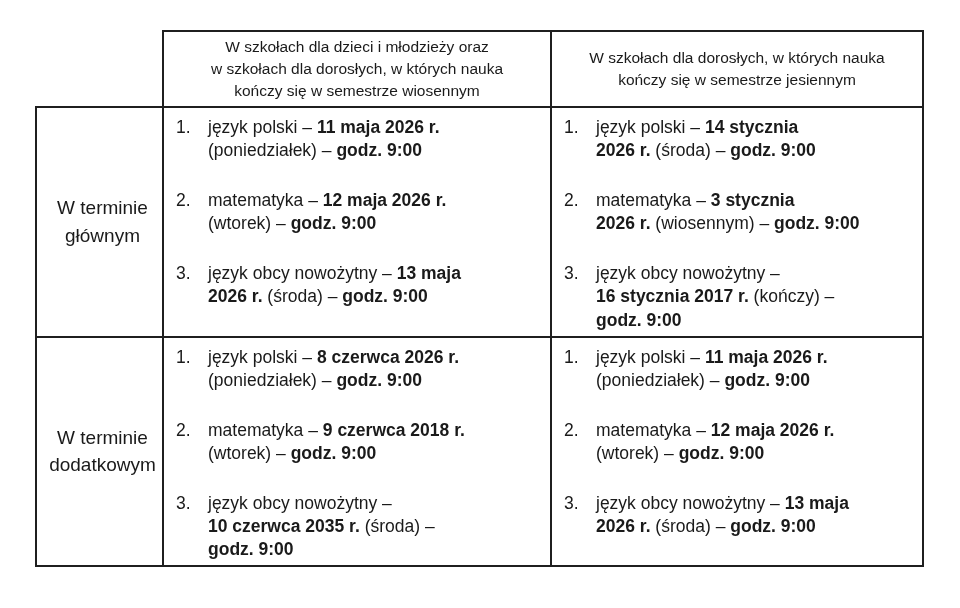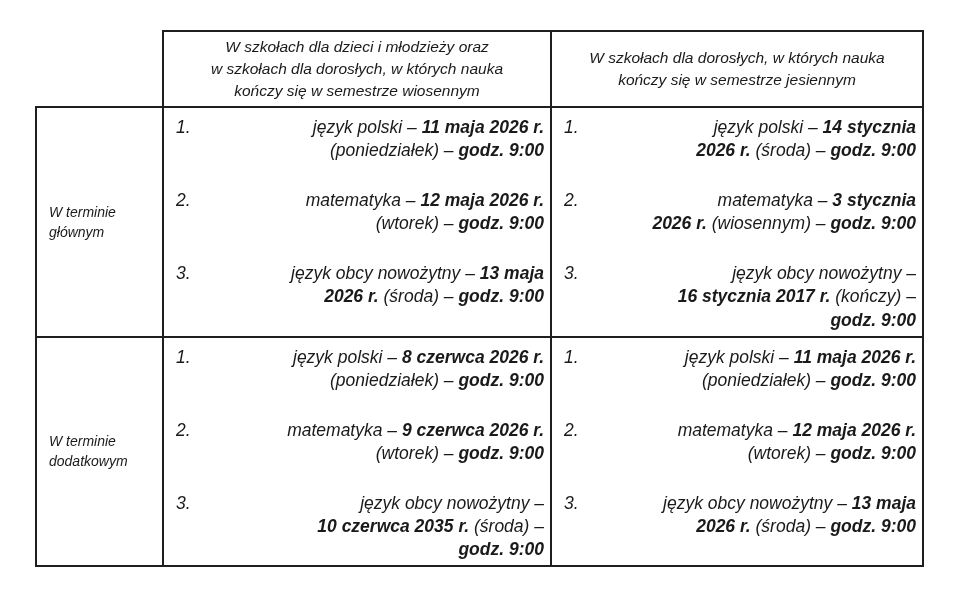--- a/index.html
+++ b/index.html
@@ -23,56 +23,56 @@
     font-variant: small-caps;
     letter-spacing: 0.4px;
     padding-left: 7px;
     white-space: nowrap;
   }
   table.schedule {
     border-collapse: collapse;
     table-layout: fixed;
     margin: 30px 0 4px 35px;
     width: 887px;
-    font-style: italic;
   }
   col.c1 { width: 127px; }
   col.c2 { width: 388px; }
   col.c3 { width: 372px; }
   td, th { border: 2px solid var(--border); }
   td.ghost { border: none; background: transparent; }
   tr.header-row { height: 70px; }
   th.hdr {
     font-weight: normal;
     font-size: 15.5px;
     line-height: 1.42;
     text-align: center;
     vertical-align: middle;
     padding: 4px 8px;
     white-space: pre-line;
   }
   tr.row-main { height: 220px; }
   tr.row-add  { height: 224px; }
   td.rowlabel {
-    font-size: 14px;
+    font-size: 19px;
     line-height: 1.45;
     vertical-align: middle;
     padding: 6px 6px 6px 12px;
     white-space: pre-line;
+    text-align: center;
   }
   td.cell {
     vertical-align: top;
     font-size: 17.5px;
     line-height: 1.32;
     padding: 8px 4px 4px 12px;
   }
   .item { display: flex; margin-bottom: 27px; }
   .item:last-child { margin-bottom: 0; }
   .num { flex: 0 0 32px; width: 32px; }
-  .txt { flex: 1; padding-right: 2px; text-align: right; }
+  .txt { flex: 1; padding-right: 2px; }
   .b { font-weight: bold; }
 </style>
 </head>
 <body style="background: rgb(255, 255, 255);">
 
 <div>
 
 
   <table class="schedule">
     <colgroup>
@@ -147,21 +147,21 @@
             <div class="item">
               <span class="num">1.</span>
               <span class="txt">
                 <div class="line"><span>język polski – </span><span class="b">8 czerwca 2026 r.</span></div>
                 <div class="line"><span>(poniedziałek) – </span><span class="b">godz. 9:00</span></div>
               </span>
             </div>
             <div class="item">
               <span class="num">2.</span>
               <span class="txt">
-                <div class="line"><span>matematyka – </span><span class="b">9 czerwca 2026 r.</span></div>
+                <div class="line"><span>matematyka – </span><span class="b">9 czerwca 2018 r.</span></div>
                 <div class="line"><span>(wtorek) – </span><span class="b">godz. 9:00</span></div>
               </span>
             </div>
             <div class="item">
               <span class="num">3.</span>
               <span class="txt">
                 <div class="line"><span>język obcy nowożytny –</span></div>
                 <div class="line"><span class="b">10 czerwca 2035 r.</span><span> (środa) –</span></div>
                 <div class="line"><span class="b">godz. 9:00</span></div>
               </span>

